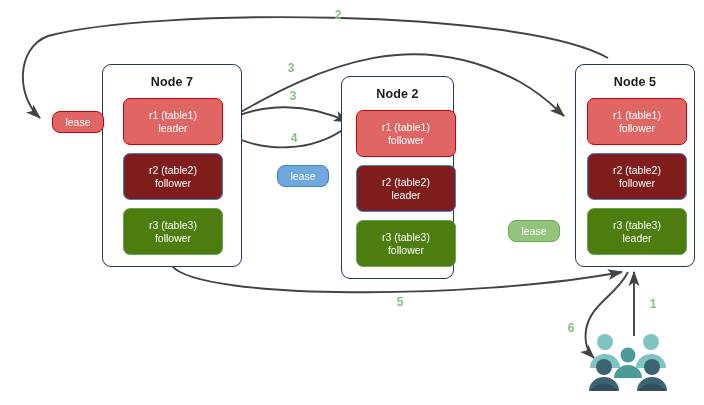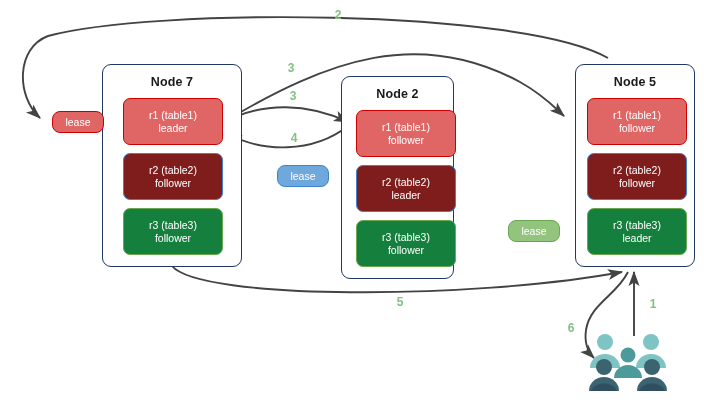--- a/index.html
+++ b/index.html
@@ -53,21 +53,21 @@
     align-items: center;
     justify-content: center;
     color: #ffffff;
     font-size: 10.5px;
     line-height: 13px;
     text-align: center;
   }
   .replica .ln { display: block; }
   .rep-red   { background: #e06666; border: 1.6px solid #cc0000; justify-content: center; }
   .rep-blue  { background: #7f1d1d; border: 1.6px solid #3d85c6; align-items: center; }
-  .rep-green { background: #15803d; border: 1.6px solid #6aa84f; }
+  .rep-green { background: #4d7c0f; border: 1.6px solid #6aa84f; }
   .lease-box {
     position: absolute;
     box-sizing: border-box;
     border-radius: 8px;
     display: flex;
     align-items: center;
     justify-content: center;
     color: #ffffff;
     font-size: 10.5px;
   }

